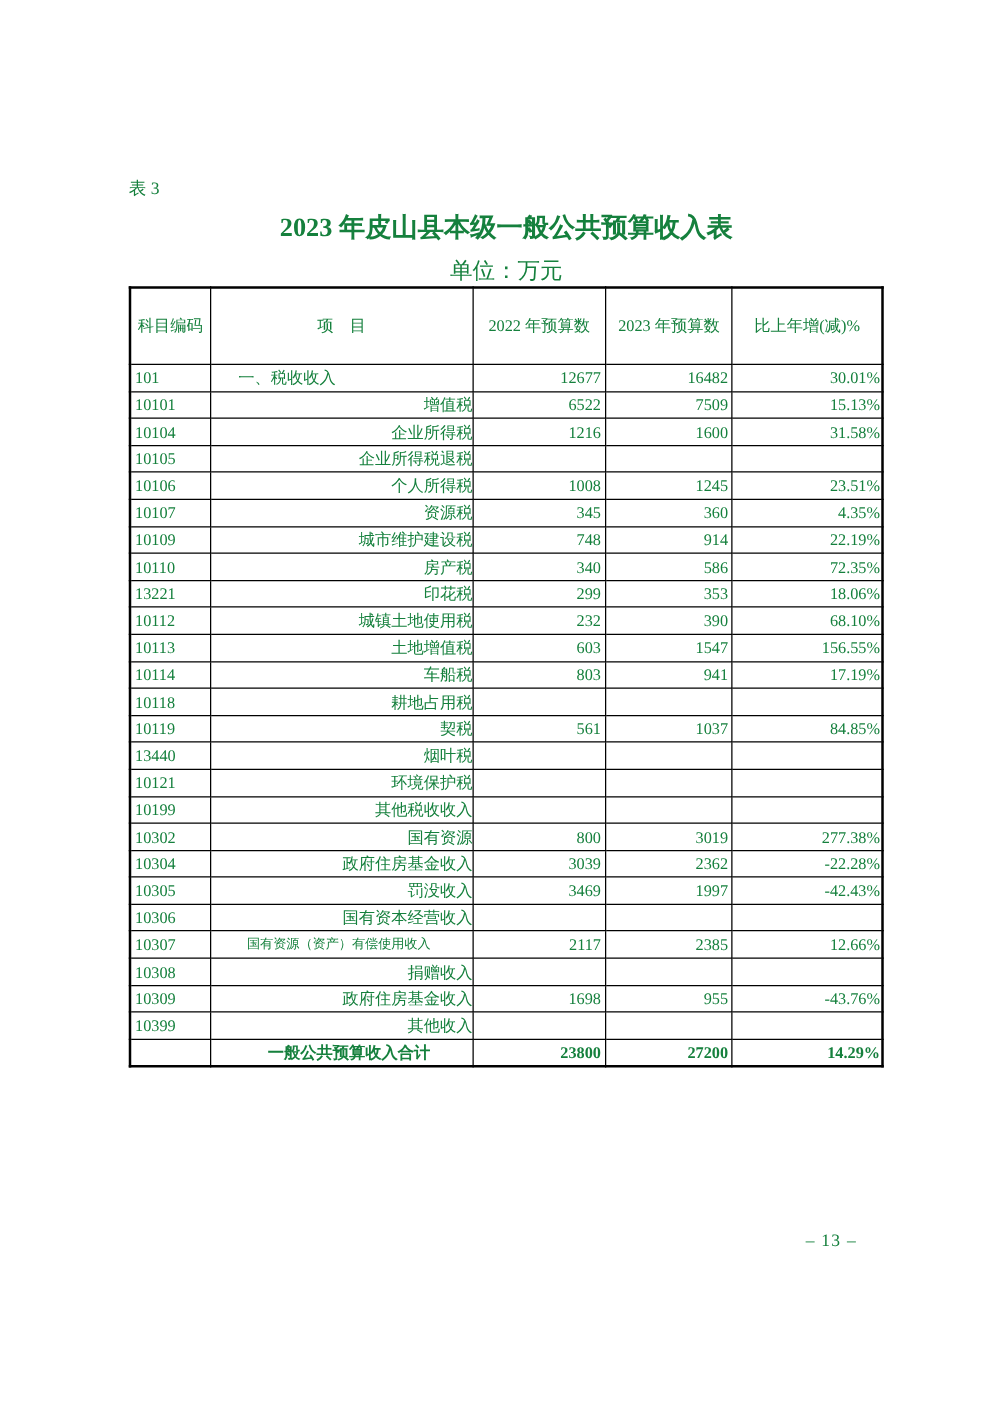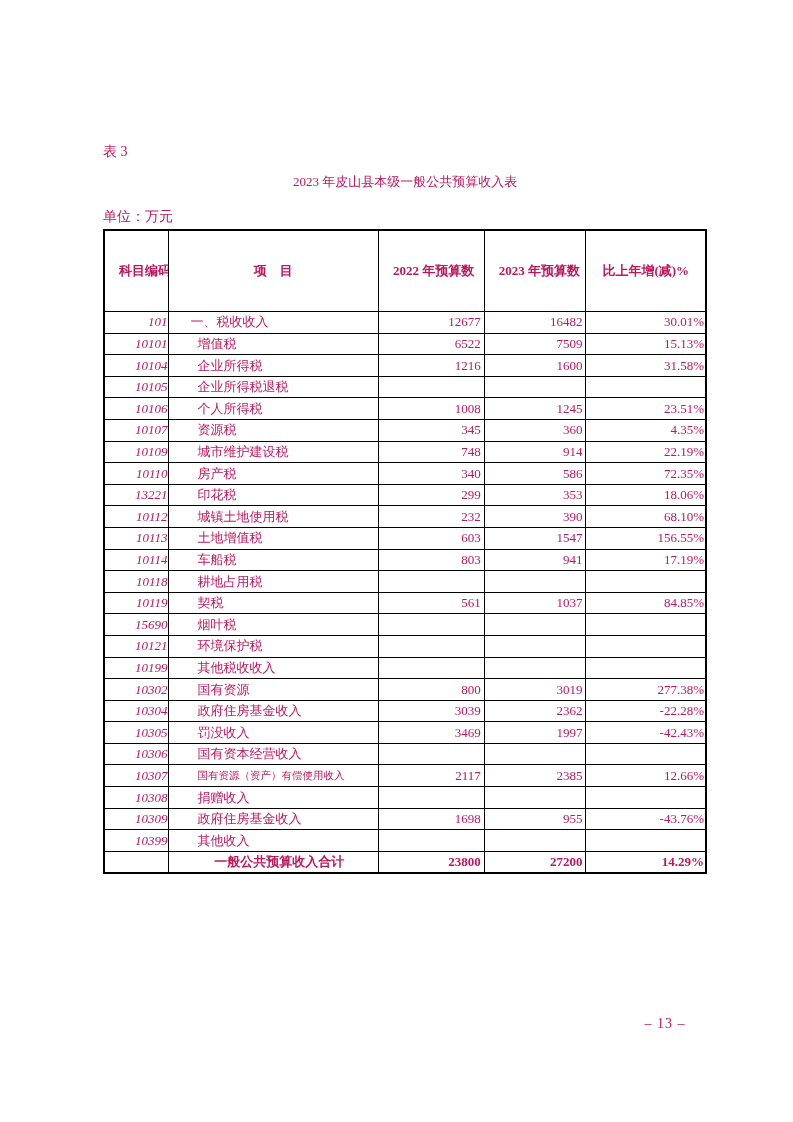--- a/index.html
+++ b/index.html
@@ -1,72 +1,72 @@
 <!DOCTYPE html>
 <html><head>
 <meta charset="utf-8">
 <style>
   html, body { margin:0; padding:0; background:#ffffff; }
   .page {
     position:relative;
     width:793px; height:1122px;
     background:#ffffff;
-    color:#be185d;
+    color:#15803d;
     font-family:"Liberation Serif","DejaVu Serif",serif;
     overflow:hidden;
   }
   .content { position:absolute; left:103px; top:143px; width:604px; }
   .table-label { font-size:14px; line-height:18px; text-align:left; }
   .doc-title {
-    font-size:13px; font-weight:normal; text-align:center;
+    font-size:21px; font-weight:bold; text-align:center;
     margin:11px 0 6px 0; line-height:20px;
   }
-  .unit-label { text-align:left; font-size:14px; margin-top:16px; line-height:17px; }
+  .unit-label { text-align:center; font-size:18px; margin-top:16px; line-height:17px; }
   table.budget-table {
     border-collapse:collapse;
     table-layout:fixed;
     width:604px;
     margin-top:4px;
     border:2px solid #000;
   }
   table.budget-table th, table.budget-table td {
     border:1px solid #000;
     overflow:hidden;
     white-space:nowrap;
   }
   th {
     height:52px;
-    font-size:13px; font-weight:bold;
+    font-size:13px; font-weight:normal;
     text-align:center; vertical-align:middle;
-    padding:14px;
+    padding:4px;
   }
   td {
     height:20.6px;
     font-size:13px;
     padding:0;
     vertical-align:middle;
     line-height:1.05;
   }
   .col-code   { width:63px; }
   .col-item   { width:207px; }
   .col-y2022  { width:104px; }
   .col-y2023  { width:100px; }
   .col-change { width:118px; }
-  td.cell-code { text-align:right; padding-left:3px;font-style:italic; }
+  td.cell-code { text-align:left; padding-left:3px; }
   td.cell-item { text-align:left; }
   td.cell-item.lvl0 { padding-left:22px; }
-  td.cell-item.lvl1 { padding-left:29px; }
+  td.cell-item.lvl1 { padding-left:29px;text-align:right; }
   td.cell-item.small-item { font-size:10.5px; padding-left:29px; }
   td.num { text-align:right; padding-right:3px; font-size:13px; }
   td.cell-change { text-align:right; padding-right:1px;margin-top:33px; }
   tr.total-row td { font-weight:bold; }
   tr.total-row td.cell-item { text-align:center; padding-left:12px; }
   .page-number {
     position:absolute;
-    left:615px; top:1016px; width:100px;
+    left:615px; top:986px; width:100px;
     text-align:center;
     font-size:14px;
     letter-spacing:1px;
   }
 </style>
 </head>
 <body>
 
 <div class="page">
   <div class="content">
@@ -183,21 +183,21 @@
             <td class="num cell-change"></td>
           </tr>
           <tr>
             <td class="cell-code">10119</td>
             <td class="cell-item lvl1">契税</td>
             <td class="num">561</td>
             <td class="num">1037</td>
             <td class="num cell-change">84.85%</td>
           </tr>
           <tr>
-            <td class="cell-code">15690</td>
+            <td class="cell-code">13440</td>
             <td class="cell-item lvl1">烟叶税</td>
             <td class="num"></td>
             <td class="num"></td>
             <td class="num cell-change"></td>
           </tr>
           <tr>
             <td class="cell-code">10121</td>
             <td class="cell-item lvl1">环境保护税</td>
             <td class="num"></td>
             <td class="num"></td>

